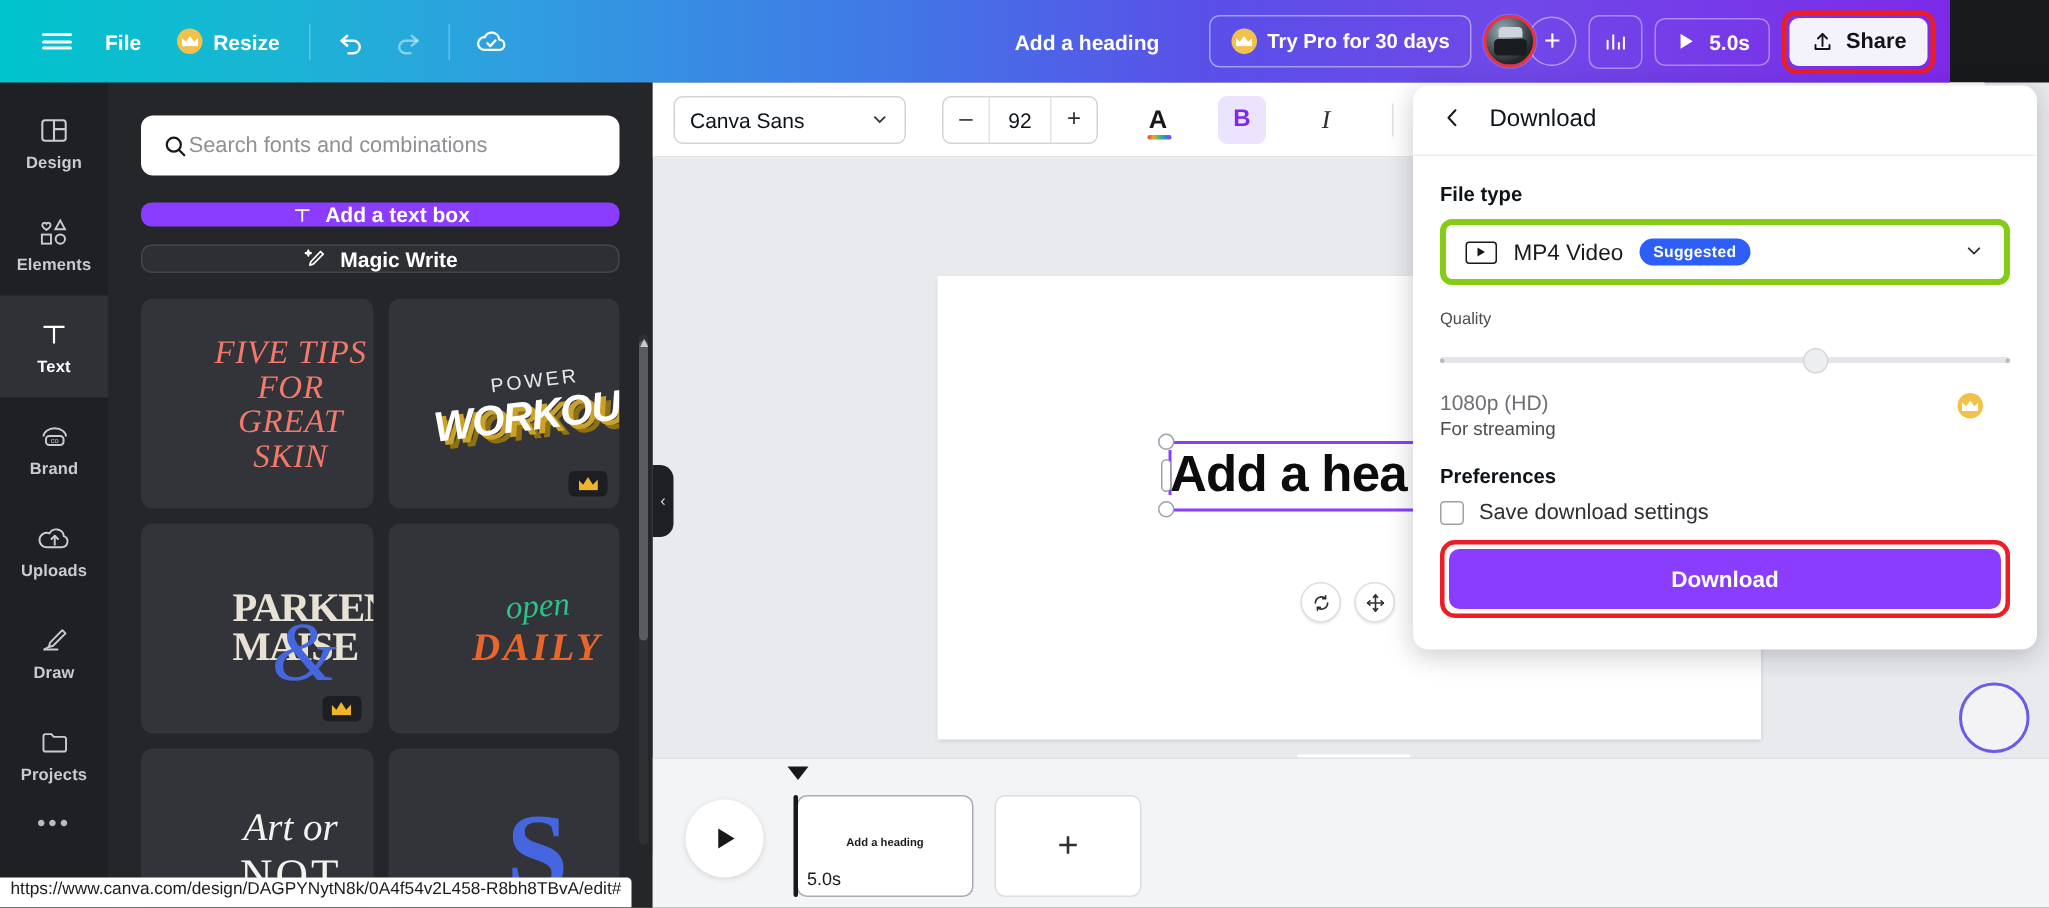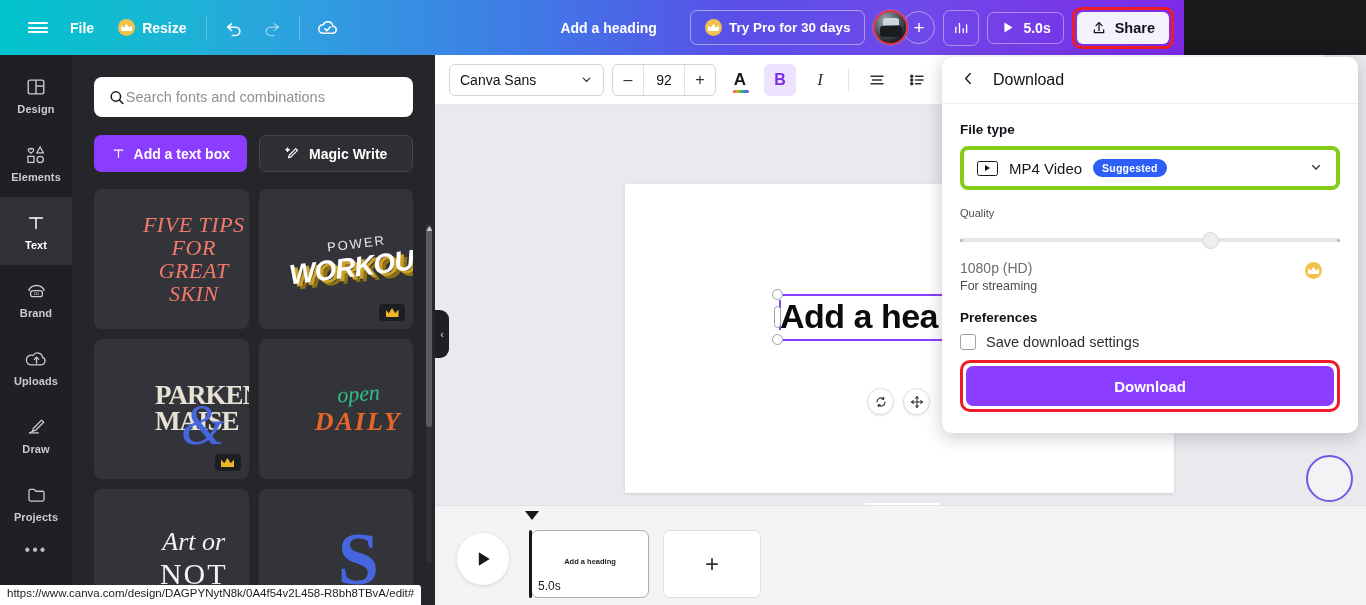--- a/index.html
+++ b/index.html
@@ -6,21 +6,21 @@
   html, body {
     width: 1366px; height: 605px;
     overflow: hidden;
     font-family: "Liberation Sans", sans-serif;
     background: #18191b;
   }
   .app { position: relative; width: 1366px; height: 605px; }
 
   
   .topbar {
-    position: absolute; top: 0; left: 0; width: 1184px; height: 55px;
+    position: absolute; top: 0; left: 0; width: 1300px; height: 55px;
     background: linear-gradient(90deg,#00c4cc 0%,#1ab5d4 14%, #2f9fe0 26%, #4177e6 46%, #5a4fe8 62%, #7048e8 78%, #7d2ae8 100%);
     display: flex; align-items: center; z-index: 40;
   }
   .tb-left { display: flex; align-items: center; gap: 0; padding-left: 18px; }
   .hamb { width: 40px; height: 40px; display:flex; align-items:center; justify-content:center; cursor: pointer; border-radius: 6px;}
   .hamb span { display:block; width:20px; height:2px; background:#fff; margin:2.5px 0; border-radius:2px;}
   .tb-text { color:#fff; font-size:14px; font-weight:700; padding: 7px 12px; border-radius:6px; cursor:pointer; white-space:nowrap;}
   .tb-resize { display:flex; align-items:center; gap:7px; }
   .crown { display:inline-block; width:17px; height:17px; border-radius:50%; background:#f2c14c; position:relative;}
   .crown::before{ content:""; position:absolute; left:3px; top:5px; width:11px; height:7px;
@@ -87,21 +87,21 @@
   }
   .search-box {
     margin:22px 22px 0 22px; height:40px; background:#fff; border-radius:8px;
     display:flex; align-items:center; padding:0 14px;
   }
   .search-box input {
     border:none; outline:none; font-size:14.5px; color:#2b2c2e; width:100%;
     font-family:"Liberation Sans", sans-serif; background:transparent;
   }
   .search-box input::placeholder { color:#8e9096; }
-  .panel-btns { display:flex; gap:12px; margin:18px 22px 0 22px; }
+  .panel-btns { display:flex; gap:12px; margin:18px 22px 0 22px;flex-direction:column; }
   .btn-primary {
     flex:1; background:#8b3dff; color:#fff; border-radius:7px; height:37px;
     display:flex;align-items:center;justify-content:center;gap:8px;font-size:14px;font-weight:700;cursor:pointer;
   }
   .btn-ghost {
     flex:1; background:#2e2f33; border:1px solid #45464b; color:#fff; border-radius:7px; height:37px;
     display:flex;align-items:center;justify-content:center;gap:8px;font-size:14px;font-weight:700;cursor:pointer;
   }
   .font-grid {
     display:grid; grid-template-columns:1fr 1fr; gap:10px;
@@ -144,21 +144,21 @@
   .fc5 .a { font-style:italic; font-size:26px; display:block; }
   .fc5 .n { font-size:30px; letter-spacing:2px; }
   .fc6 { color:#4666e0; font-family:"Liberation Serif", serif; font-size:74px; font-weight:700; }
 
   
   .workarea {
     position:absolute; top:55px; left:435px; width:931px; height:550px; background:#e9eaed; z-index:10;
   }
   .toolbar {
     position:absolute; top:0; left:0; width:888px; height:50px; background:#fff;
-    display:flex; align-items:center; gap:8px; padding-left:14px; border-bottom:1px solid #e4e5e8;
+    display:flex; align-items:center; gap:24px; padding-left:14px; border-bottom:1px solid #e4e5e8;
   }
   .font-select {
     width:155px; height:32px; border:1px solid #d3d4d9; border-radius:6px;
     display:flex; align-items:center; justify-content:space-between; padding:0 10px; font-size:14px; color:#0e1318; cursor:pointer;
   }
   .size-group { display:flex; align-items:center; border:1px solid #d3d4d9; border-radius:6px; height:32px; overflow:hidden; }
   .size-btn { width:30px; height:30px; display:flex;align-items:center;justify-content:center;font-size:16px;color:#2c2f33;cursor:pointer;}
   .size-val { width:42px; text-align:center; font-size:14px; color:#0e1318; border-left:1px solid #e2e3e6; border-right:1px solid #e2e3e6; line-height:30px;}
   .tb-ic { width:32px;height:32px;display:flex;align-items:center;justify-content:center;border-radius:6px;cursor:pointer;color:#2c2f33;}
   .tb-ic.on { background:#ece4ff; color:#7d2ae8; }

